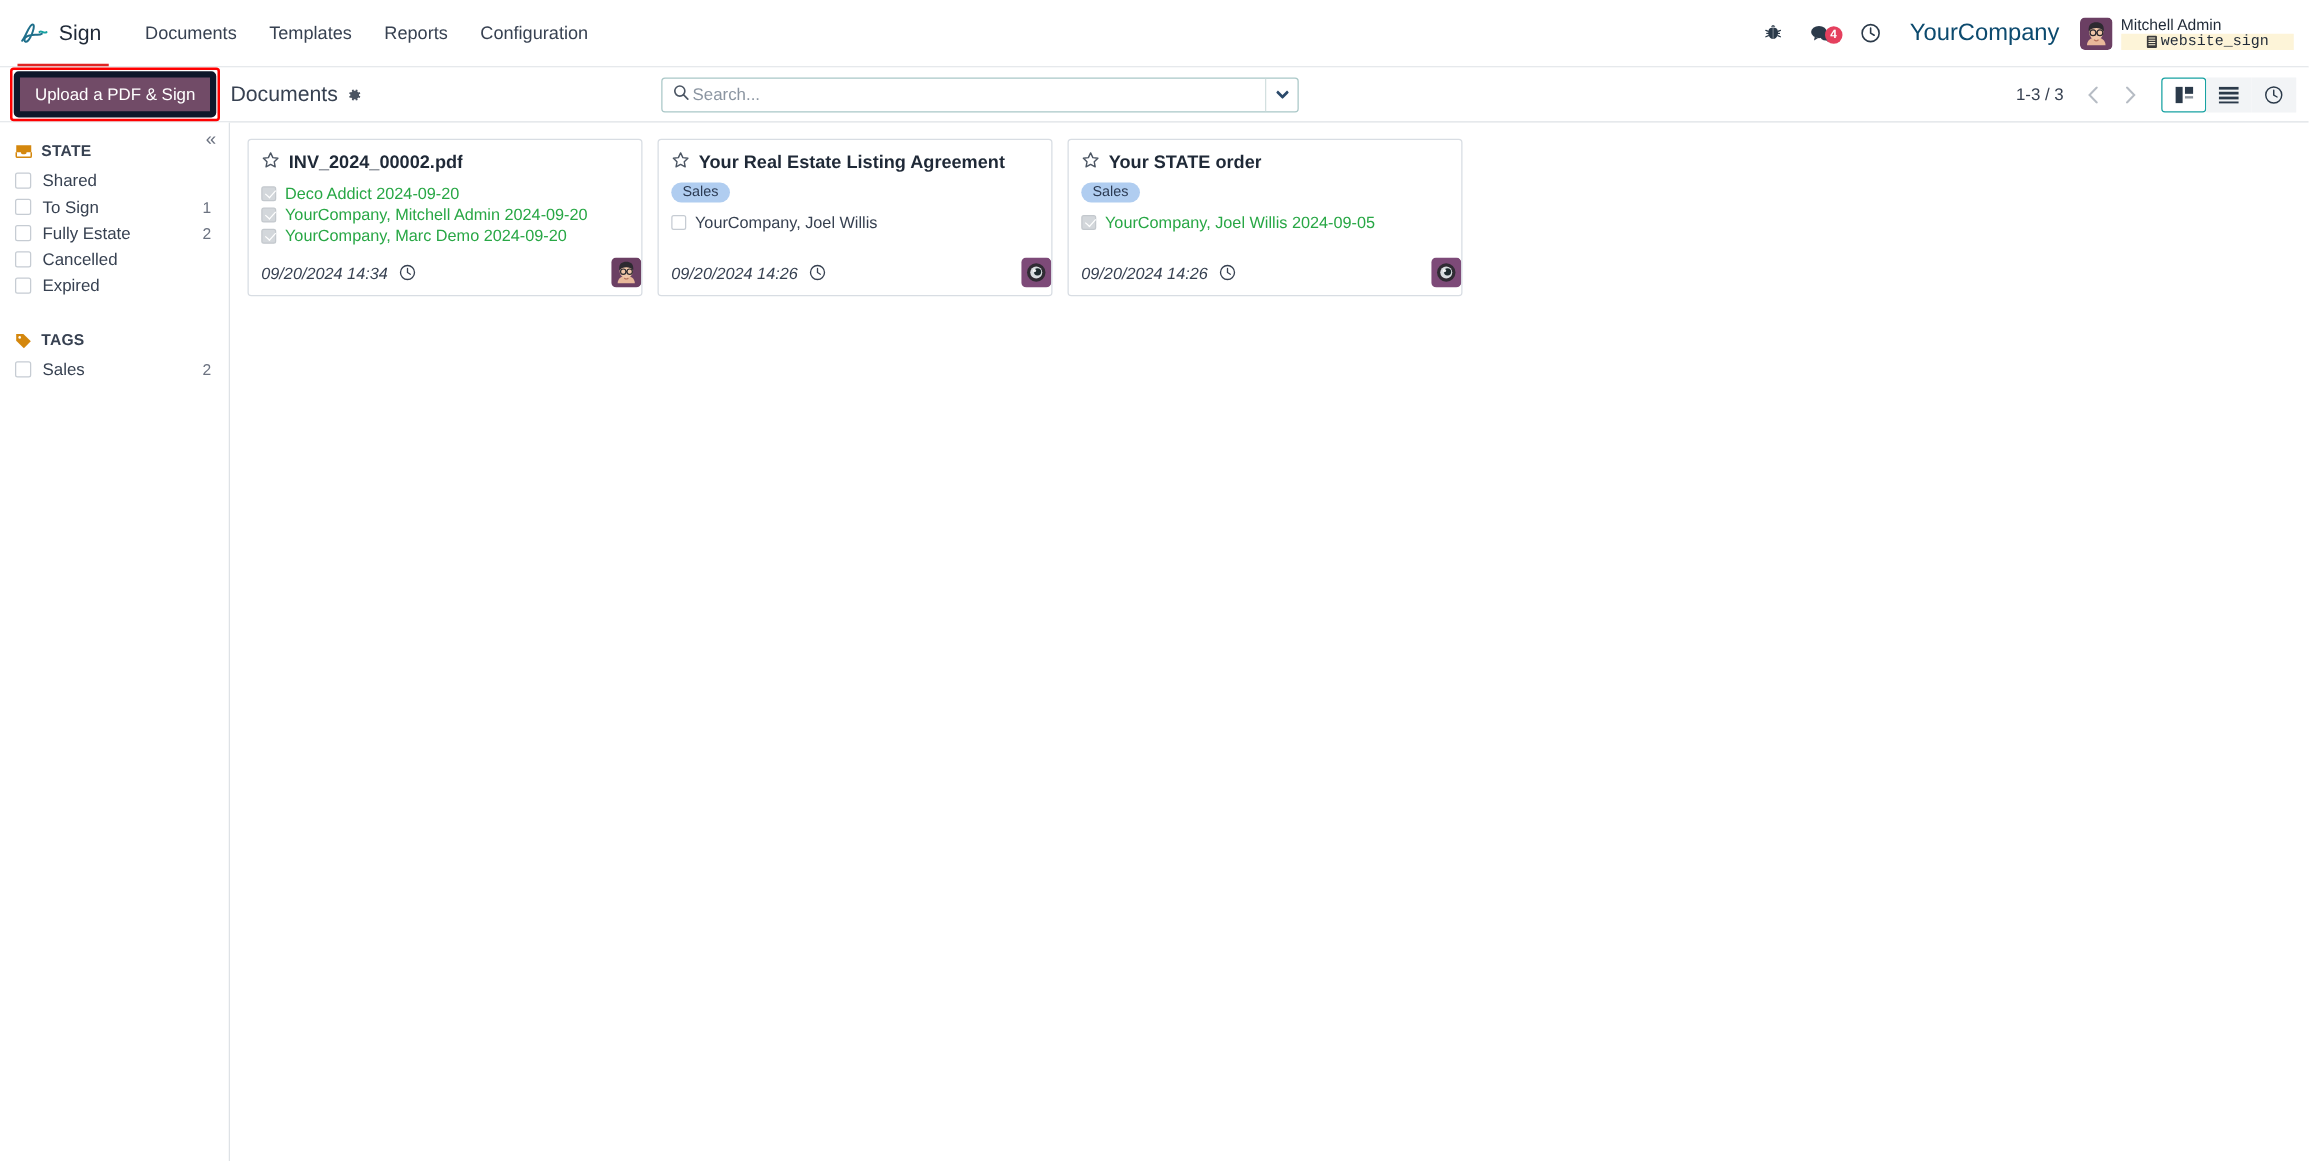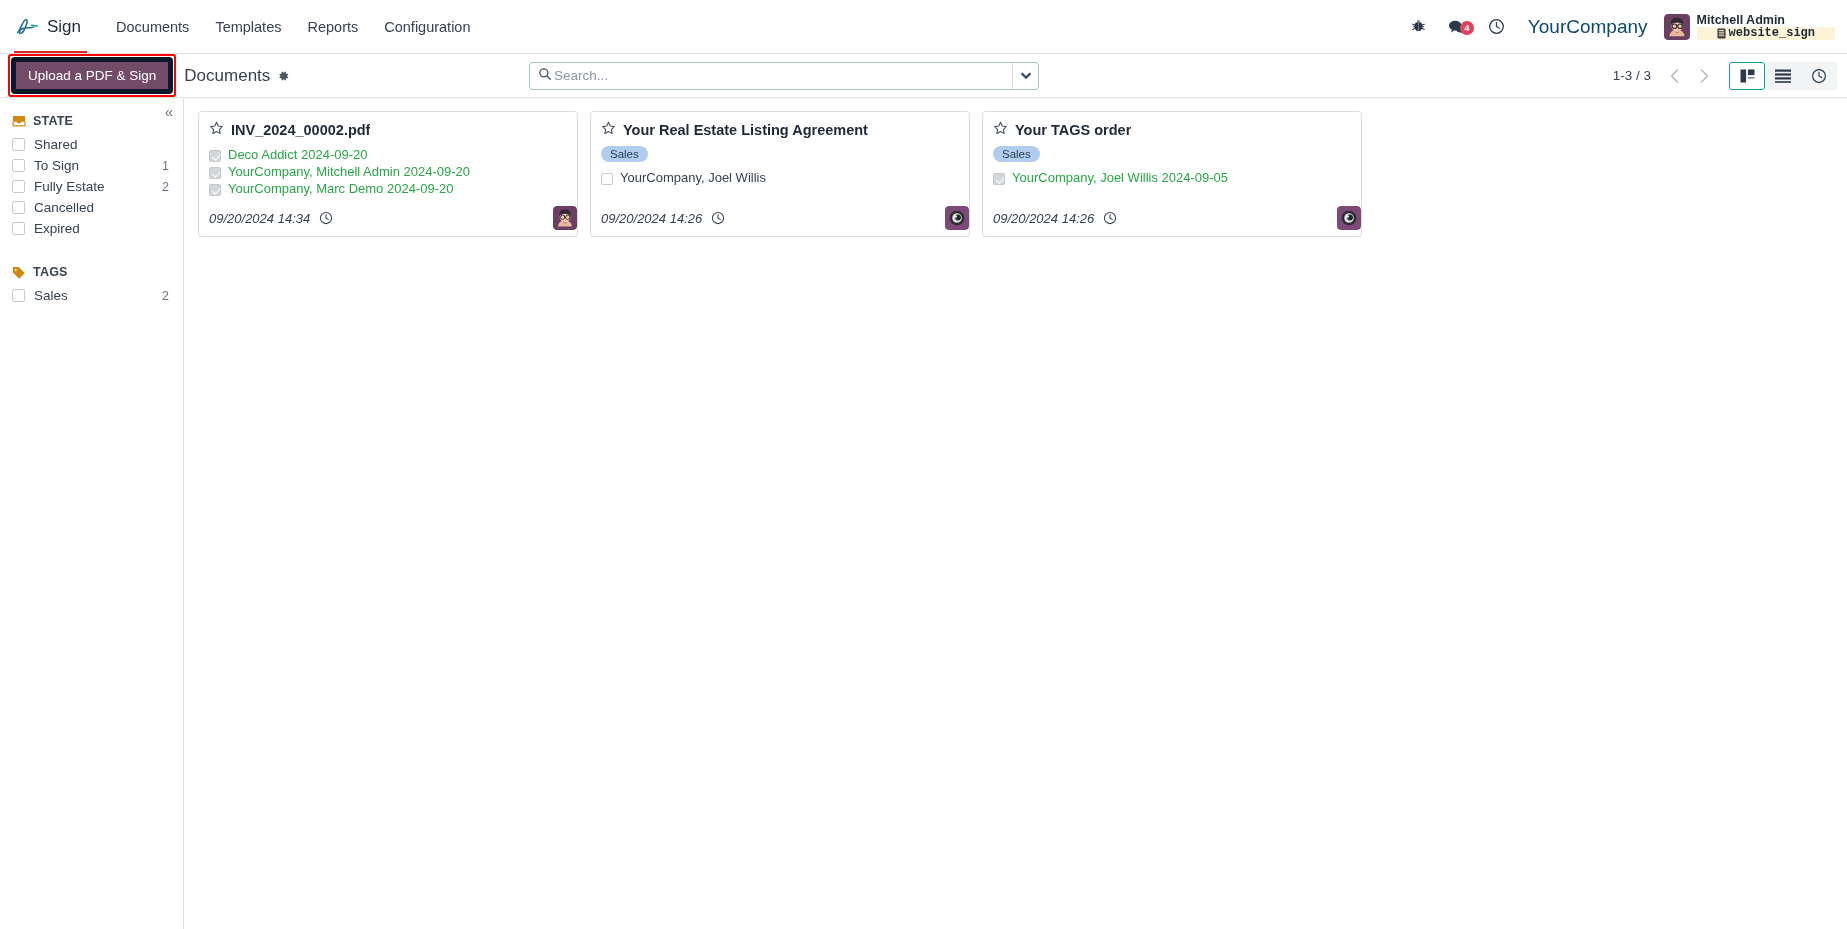--- a/index.html
+++ b/index.html
@@ -53,21 +53,21 @@
   .badge-count {
     position: absolute; top: 2px; right: 3px;
     background: #e5405e; color: #fff;
     font-size: 9.5px; line-height: 1;
     min-width: 14px; height: 14px;
     border-radius: 7px;
     display: flex; align-items: center; justify-content: center;
     padding: 0 3px; font-weight: bold;
   }
   .company-name { font-size: 19px; color: #0c4a6e; padding: 0 12px; cursor: pointer; white-space: nowrap; }
-  .user-menu { display: flex; align-items: center; gap: 7px; padding-left: 4px; cursor: pointer; font-weight: bold; }
+  .user-menu { display: flex; align-items: center; gap: 7px; padding-left: 4px; cursor: pointer; }
   .avatar-img {
     width: 26px; height: 26px; border-radius: 4px;
     display: block; flex: none;
   }
   .user-text { display: flex; flex-direction: column; line-height: 1.12; }
   .user-name { font-size: 12.5px; color: #1f2937; }
   .user-db {
     font-size: 12px; color: #1f2937;
     background: #fdf4d8; padding: 0 20px;
     font-family: "Liberation Mono", monospace;
@@ -181,21 +181,21 @@
   .filter-count { color: #6b7280; font-size: 12.5px; padding-right: 2px; }
 
   
   .kanban {
     flex: 1; background: #ffffff;
     padding: 13px 0 0 14px;
     display: flex; flex-wrap: wrap; align-content: flex-start;
     gap: 12px;
   }
   .card {
-    width: 380px;
+    width: 316px;
     background: #ffffff;
     border: 1px solid #d8dde3;
     border-radius: 3px;
     padding: 9px 0 6px 10px;
     display: flex; flex-direction: column;
     position: relative;
     cursor: pointer;
     min-height: 118px;
   }
   .card-title-row { display: flex; align-items: center; gap: 7px; }
@@ -205,21 +205,21 @@
     white-space: nowrap; overflow: hidden; text-overflow: ellipsis;
   }
   .tag-pill {
     display: inline-block;
     background: #b0cdf0; color: #2b3a52;
     font-size: 11.5px; border-radius: 9px;
     padding: 2px 9px; margin-top: 7px;
     width: fit-content;
   }
   .signers { margin-top: 8px; display: flex; flex-direction: column; gap: 2px; }
-  .signer-row { display: flex; align-items: flex-end; gap: 7px; font-size: 13px; }
+  .signer-row { display: flex; align-items: center; gap: 7px; font-size: 13px; }
   .signer-cb {
     width: 12px; height: 12px; flex: none;
     border: 1px solid #c6ccd3; border-radius: 2px;
     background: #fff; position: relative;
   }
   .signer-cb.checked {
     background: #d3d7db; border-color: #c3c8cd;
   }
   .signer-cb.checked::after {
     content: ""; position: absolute;
@@ -523,21 +523,21 @@
       </div>
     </div>
 
     <div class="card">
       <div class="card-title-row">
         <span class="star-icon">
           <svg width="15" height="15" viewBox="0 0 16 16" fill="none" stroke="#4b5563" stroke-width="1.2">
             <path d="M8 1.4l1.9 4 4.3.6-3.1 3 .8 4.3L8 11.3l-3.9 2 .8-4.3-3.1-3 4.3-.6z" stroke-linejoin="round"></path>
           </svg>
         </span>
-        <span class="card-title">Your TAGS order</span>
+        <span class="card-title">Your STATE order</span>
       </div>
       <span class="tag-pill">Sales</span>
       <div class="signers">
         <div class="signer-row">
           <span class="signer-cb checked"></span>
           <span class="signer-name signed">YourCompany, Joel Willis 2024-09-05</span>
         </div>
       </div>
       <div class="card-footer">
         <span class="card-date">09/20/2024 14:26</span>

